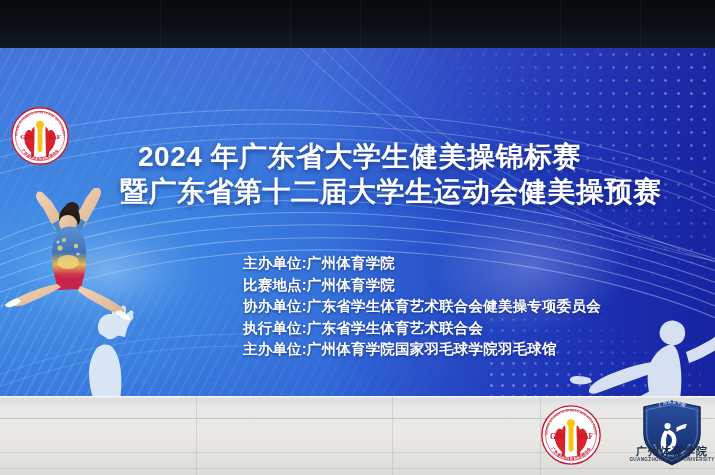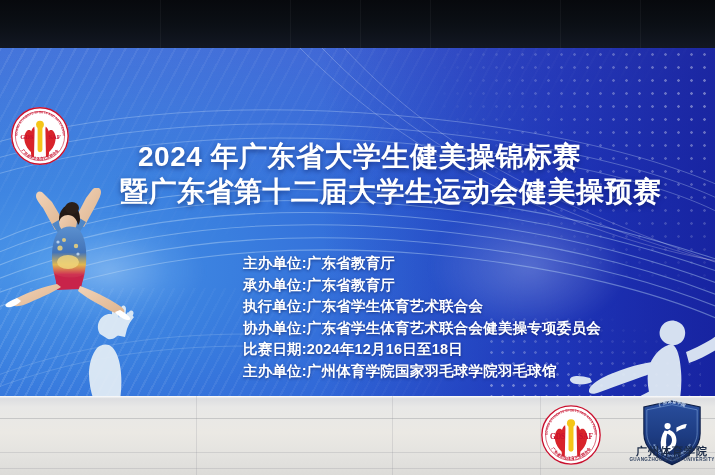--- a/index.html
+++ b/index.html
@@ -237,25 +237,24 @@
         <path d="M126,36 c10,-4 22,-10 30,-16 l0,14 c-8,5 -18,10 -27,13 z"></path>
       </g>
     </svg>
 
     <div class="title-wrap">
       <div class="t-line t1">2024 年广东省大学生健美操锦标赛</div>
       <div class="t-line t2">暨广东省第十二届大学生运动会健美操预赛</div>
     </div>
 
     <div class="info">
-      <div>主办单位:广东省教育厅</div>
-      <div>承办单位:广东省教育厅</div>
+      <div>主办单位:广州体育学院</div>
+      <div>比赛地点:广州体育学院</div>
+      <div>协办单位:广东省学生体育艺术联合会健美操专项委员会</div>
       <div>执行单位:广东省学生体育艺术联合会</div>
-      <div>协办单位:广东省学生体育艺术联合会健美操专项委员会</div>
-      <div>比赛日期:2024年12月16日至18日</div>
       <div>主办单位:广州体育学院国家羽毛球学院羽毛球馆</div>
     </div>
 
     <svg class="athlete" viewBox="0 0 170 145" style="position:absolute;left:0;top:140px;width:170px;height:145px;">
       <defs>
         <linearGradient id="leoG" x1="0" y1="0" x2="0" y2="1">
           <stop offset="0%" stop-color="#5b90cf"></stop>
           <stop offset="42%" stop-color="#4273b8"></stop>
           <stop offset="62%" stop-color="#e0b84e"></stop>
           <stop offset="78%" stop-color="#cf3352"></stop>

